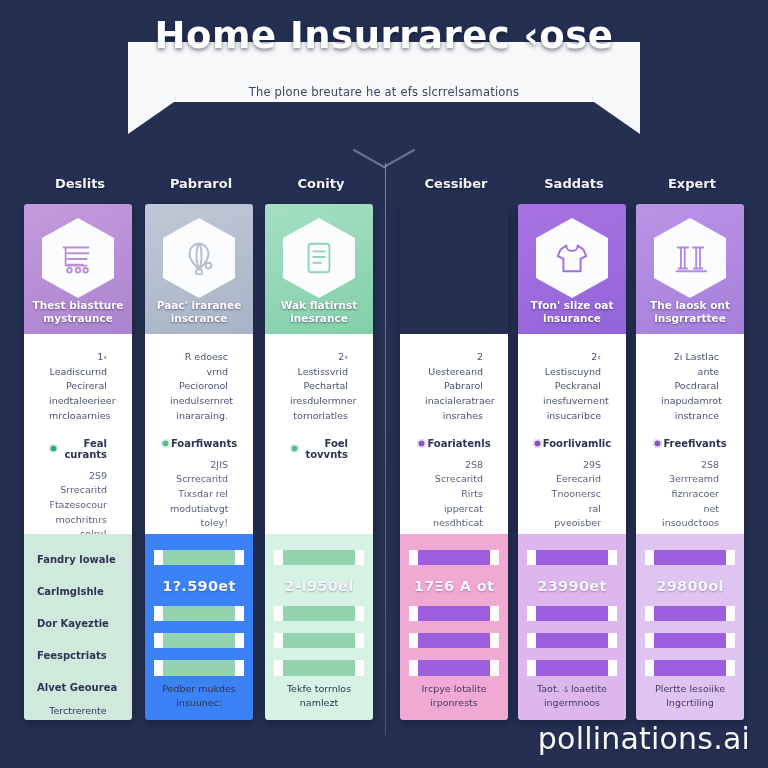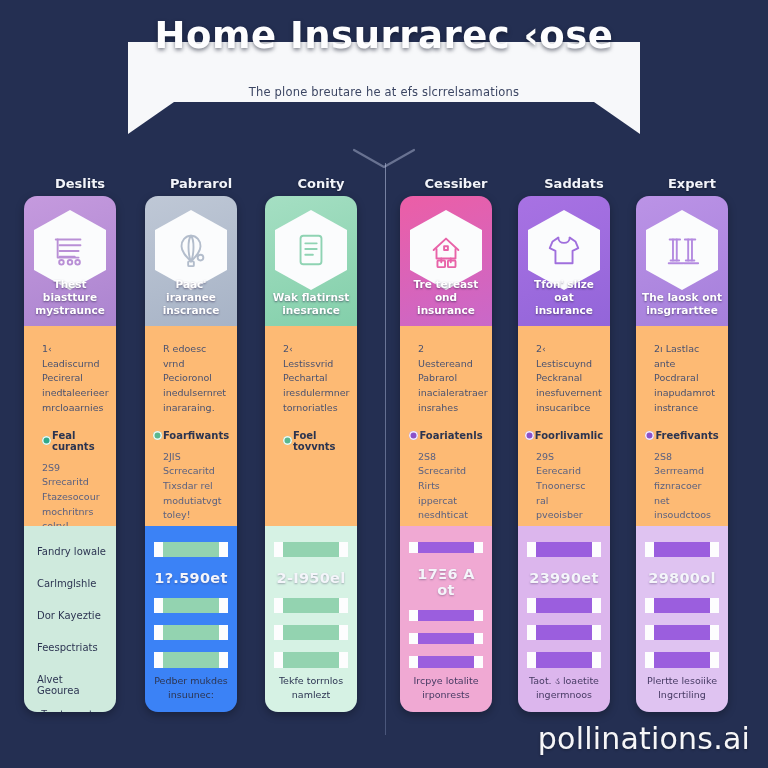--- a/index.html
+++ b/index.html
@@ -48,22 +48,22 @@
   .col{
     position:absolute;top:0;width:112px;
   }
   .col-title{
     position:absolute;top:0;left:0;width:112px;text-align:center;
     font-size:13px;font-weight:bold;color:#f2f4fa;
     text-shadow:0 1px 2px rgba(0,0,0,.45);
     white-space:nowrap;
   }
   .card{
-    position:absolute;top:20px;left:0;width:92px;height:516px;
-    border-radius:13px;overflow:hidden;
+    position:absolute;top:28px;left:0;width:108px;height:516px;
+    border-radius:3px;overflow:hidden;
     box-shadow:0 3px 8px rgba(0,0,0,.30);
   }
   .card-head{
     position:absolute;top:0;left:0;right:0;height:130px;
   }
   .card-head-label{
     position:absolute;left:6px;right:6px;bottom:9px;
     text-align:center;font-size:10.5px;font-weight:bold;line-height:1.25;
     color:#ffffff;text-shadow:0 1px 2px rgba(30,20,60,.55);
   }
@@ -72,23 +72,23 @@
     width:72px;height:80px;
   }
   .hex{
     width:72px;height:80px;background:#fbfcfd;
     clip-path:polygon(50% 0%,100% 25%,100% 75%,50% 100%,0% 75%,0% 25%);
     display:flex;align-items:center;justify-content:center;
     filter:drop-shadow(0 2px 4px rgba(0,0,0,.22));
   }
   .card-body{
     position:absolute;left:0;right:0;top:130px;height:200px;
-    background:#fdba74;
-    padding:16px 18px 0;box-sizing:border-box;
-    text-align:left;
+    background:#ffffff;
+    padding:16px 25px 0;box-sizing:border-box;
+    text-align:right;
   }
   .desc{
     font-size:9.5px;line-height:1.55;color:#4a5270;
     filter:blur(.25px);
   }
   .feat-row{
     display:flex;align-items:center;justify-content:center;gap:1px;
     margin-top:14px;
   }
   .feat-dot{
@@ -114,21 +114,21 @@
   }
   .bar::before{left:0;}
   .bar::after{right:0;}
   .price{
     font-size:14.5px;font-weight:bold;color:#f4f5fa;
     text-align:center;margin:7px 0 6px;letter-spacing:.3px;
     text-shadow:0 1px 2px rgba(40,30,70,.35);
     filter:blur(.2px);
   }
   .rowlabel{
-    font-size:10px;font-weight:normal;color:#2d3552;
+    font-size:10px;font-weight:bold;color:#2d3552;
     text-align:left;padding-left:4px;margin:10px 0 11px;
     filter:blur(.2px);
   }
   .foot-note{
     margin-top:auto;text-align:center;font-size:9.5px;line-height:1.5;
     filter:blur(.25px);
   }
 
   
   .watermark{
@@ -259,35 +259,20 @@
             <div class="bar" style="background:#93d3b0"></div>
             <div class="bar" style="background:#93d3b0"></div>
             <div class="bar" style="background:#93d3b0"></div>
         <div class="foot-note" style="color:#2d3552">Tekfe torrnlos namlezt</div>
       </div>
     </div>
       </div>
       <div class="col" style="left: 400px;">
     <div class="col-title">Cessiber</div>
     <div class="card">
-      <div class="card-head" style="background:linear-gradient(160deg,#ec5ea6,#c968c9)">
-        <div class="hexwrap">
-          <div class="hex">
-                <svg width="38" height="38" viewBox="0 0 40 40" fill="none" stroke="#e863a8" stroke-width="2" stroke-linecap="round" stroke-linejoin="round">
-                  <path d="M7 20 L20 8 L33 20"></path>
-                  <path d="M10 19v10h20V19"></path>
-                <path d="M15 29v4M25 29v4"></path>
-                <rect x="11" y="31" width="8" height="7" rx="1"></rect>
-                <rect x="22" y="31" width="8" height="7" rx="1"></rect>
-                <path d="M18 16h4v4h-4z"></path>
-                </svg>
-              </div>
-        </div>
-        <div class="card-head-label">Tre tereast ond insurance</div>
-      </div>
 
       <div class="card-body">
         <div class="desc">2 Uestereand Pabrarol inacialeratraer insrahes</div>
         <div class="feat-row">
           <span class="feat-dot" style="background:#8b51c9"></span>
           <span class="feat-label">Foariatenls</span>
         </div>
         <div class="sub-desc">2S8 Screcaritd Rirts ippercat nesdhticat colsy!</div>
       </div>
 

